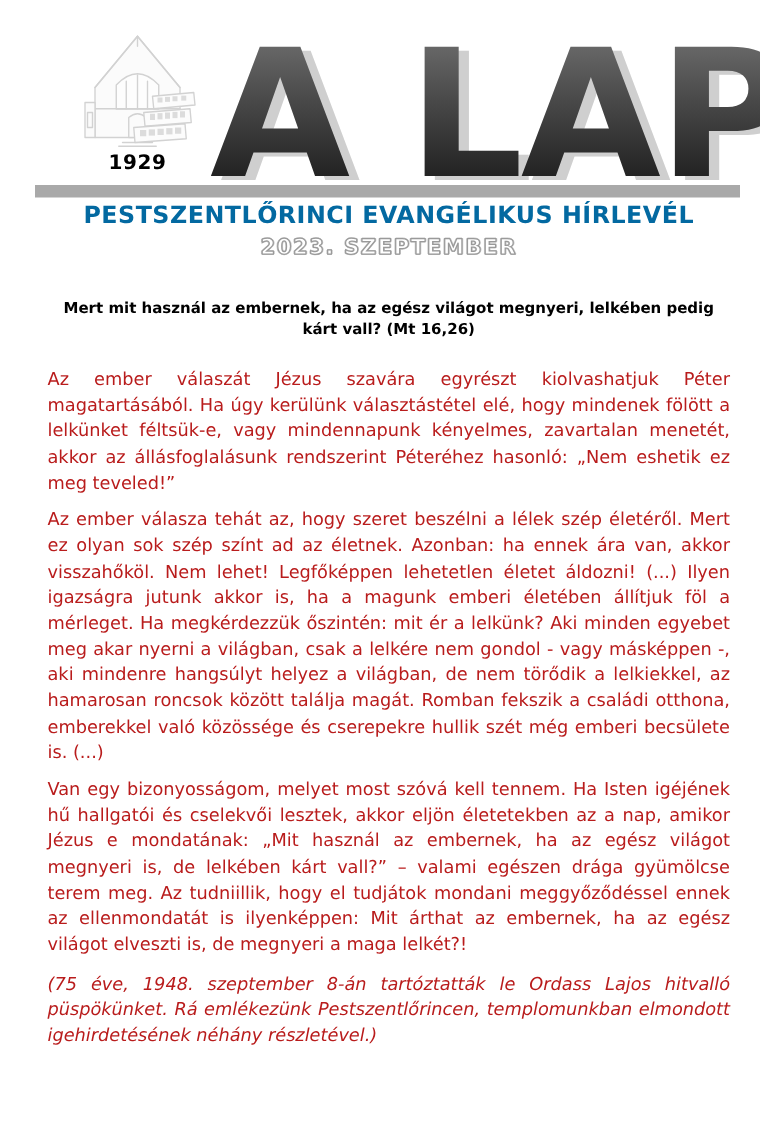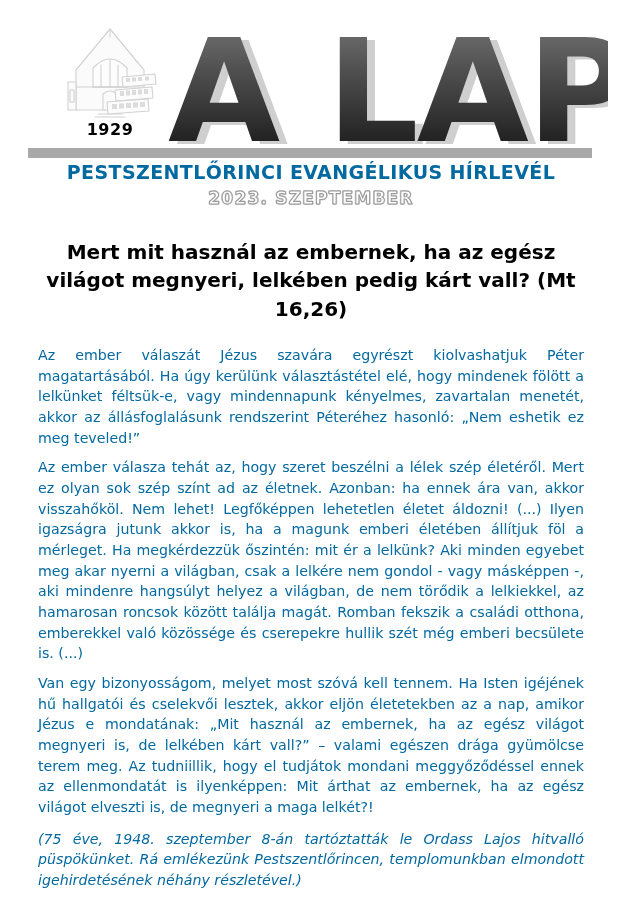--- a/index.html
+++ b/index.html
@@ -104,36 +104,36 @@
   .article {
     position: absolute;
     left: 38px;
     top: 238px;
     width: 546px;
   }
 
   .article-title {
     font-family: "DejaVu Sans", sans-serif;
     font-weight: bold;
-    font-size: 20px;
+    font-size: 12px;
     line-height: 1.42;
     text-align: center;
     color: #000000;
     margin: 0 0 22px 0;
     padding: 0 6px;
   }
 
   .body-text p {
     margin: 0 0 9px 0;
     font-family: "DejaVu Sans", sans-serif;
     font-size: 14.2px;
     line-height: 1.455;
     text-align: justify;
     text-justify: inter-word;
-    color: #0369a1;
+    color: #b91c1c;
     hyphens: none;
   }
   .body-text p:last-child { margin-bottom: 0; }
 
   .closing-note {
     text-align: center;
     margin-top: 11px !important;
     font-style: italic;
   }
 </style>

